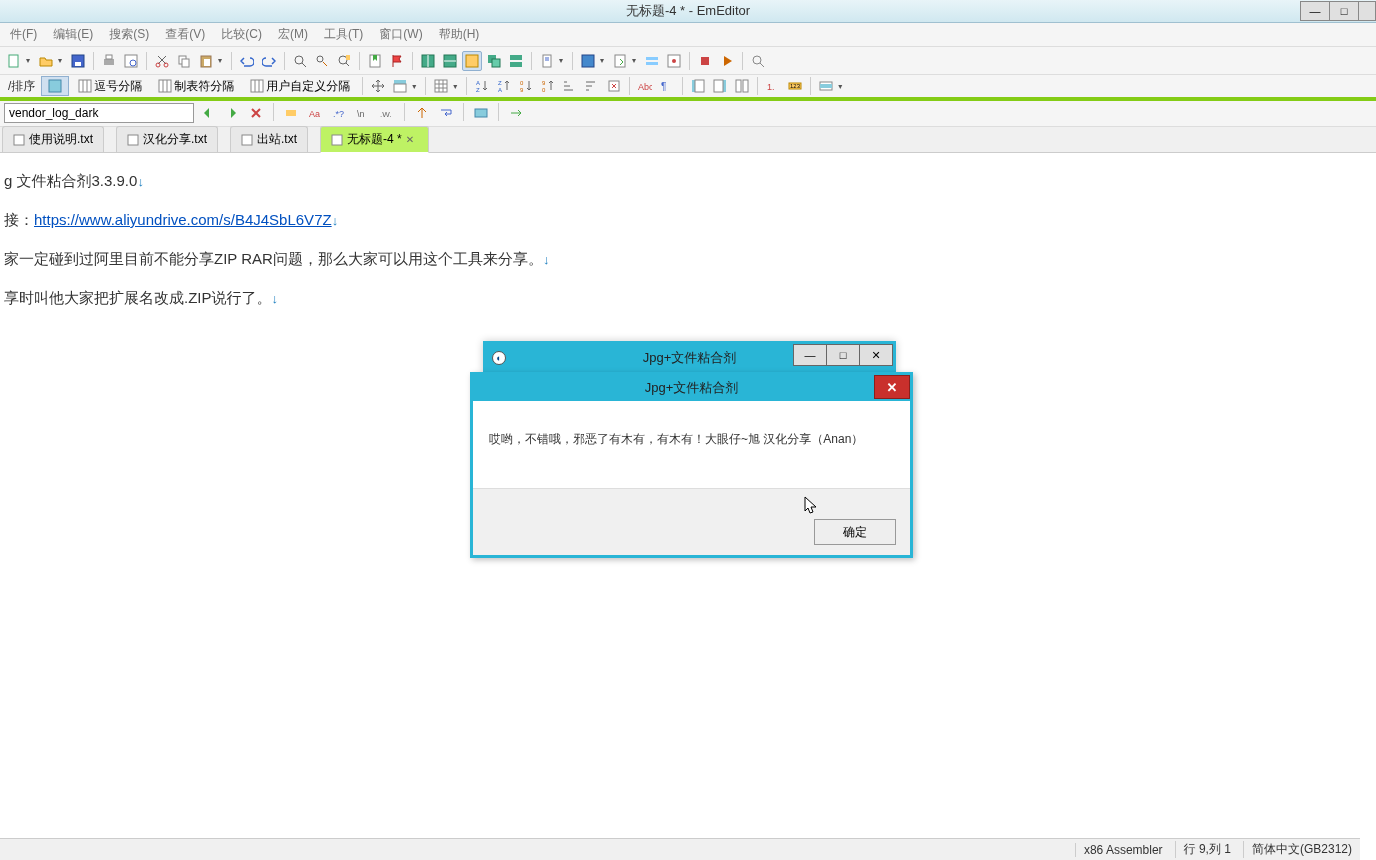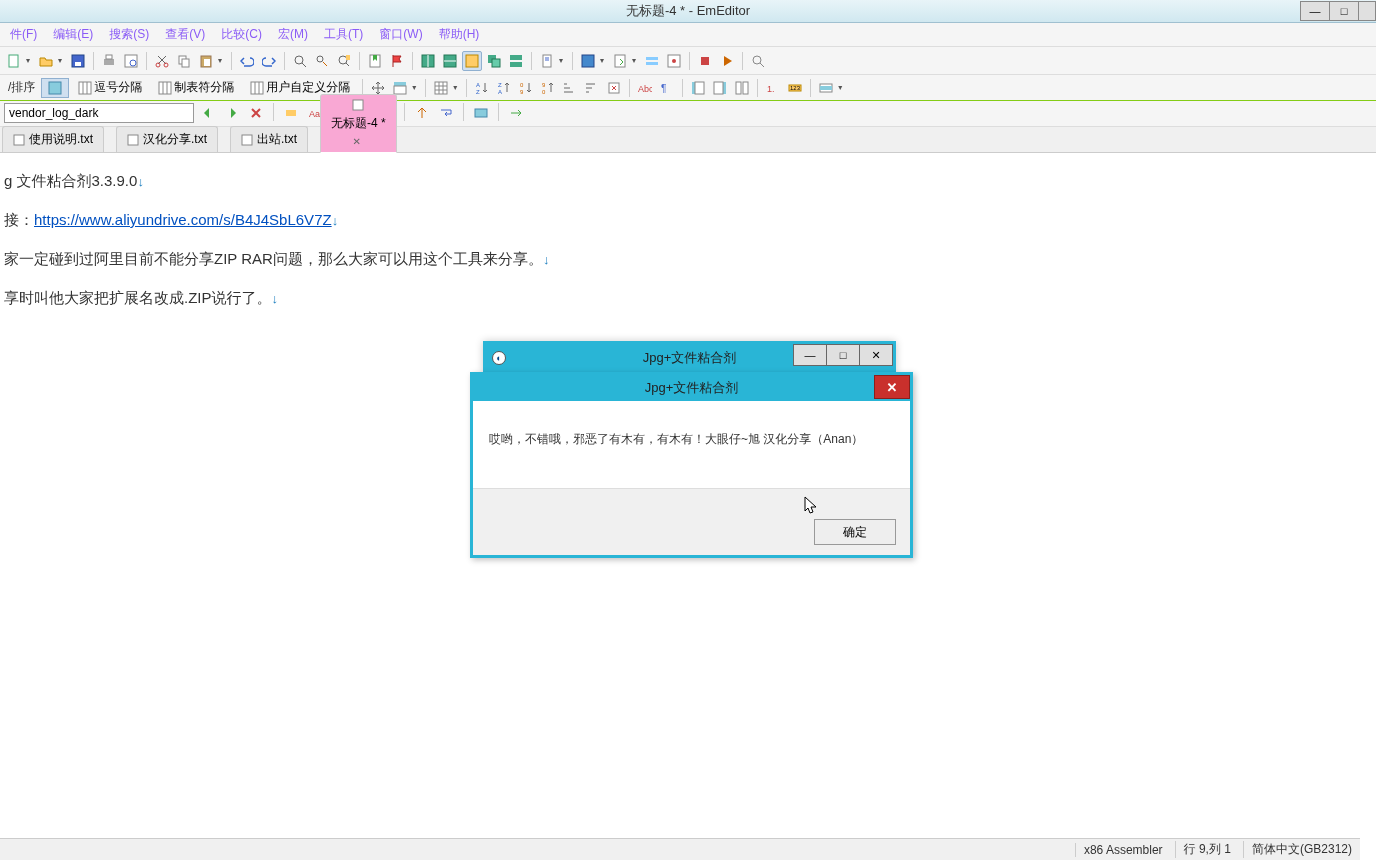--- a/index.html
+++ b/index.html
@@ -4,39 +4,39 @@
 <style>
 * { margin: 0; padding: 0; box-sizing: border-box; font-family: "Microsoft YaHei", "SimSun", sans-serif; }
 body { background: #fff; overflow: hidden; width: 1376px; height: 860px; position: relative; }
 
 .titlebar { height: 23px; background: linear-gradient(#e8f4f8, #d0e8f0); border-bottom: 1px solid #a0c0d0; display: flex; align-items: center; position: relative; }
 .titlebar-title { position: absolute; left: 50%; transform: translateX(-50%); font-size: 13px; color: #333; }
 .titlebar-controls { position: absolute; right: 0; display: flex; }
 .titlebar-btn { width: 30px; height: 20px; border: 1px solid #888; background: #e0e0e0; display: flex; align-items: center; justify-content: center; font-size: 11px; margin-left: -1px; }
 
 .menubar { height: 24px; background: #f5f5f5; border-bottom: 1px solid #ddd; display: flex; align-items: center; padding-left: 2px; }
-.menu-item { padding: 2px 8px; font-size: 12px; color: #8b5cf6; cursor: pointer; }
+.menu-item { padding: 2px 8px; font-size: 12px; color: #737373; cursor: pointer; }
 
 .toolbar { height: 28px; background: #f5f5f5; border-bottom: 1px solid #ddd; display: flex; align-items: center; padding: 2px 4px; gap: 2px; }
 .tool-btn { width: 20px; height: 20px; display: flex; align-items: center; justify-content: center; cursor: pointer; border-radius: 2px; }
 .tool-sep { width: 1px; height: 18px; background: #ccc; margin: 0 3px; }
 .dropdown-arrow { width: 8px; font-size: 8px; color: #555; }
 
-.toolbar2 { height: 26px; background: #f5f5f5; border-bottom: 1px solid #84cc16; display: flex; align-items: center; padding: 2px 4px; gap: 2px; font-size: 12px; }
+.toolbar2 { height: 26px; background: #f5f5f5; border-bottom: 4px solid #84cc16; display: flex; align-items: center; padding: 2px 4px; gap: 2px; font-size: 12px; }
 .tb2-label { padding: 0 4px; color: #333; }
 .tb2-btn { padding: 2px 6px; border: 1px solid transparent; cursor: pointer; display: flex; align-items: center; gap: 2px; }
 .tb2-btn.active { background: #d0e0f0; border-color: #90b0d0; }
 .tb2-icon { width: 14px; height: 14px; }
 
 .toolbar3 { height: 26px; background: #f5f5f5; border-bottom: 1px solid #ddd; display: flex; padding: 2px 4px; gap: 4px; }
 .combo { height: 20px; width: 190px; border: 1px solid #999; background: #fff; font-size: 12px; padding: 0 4px; }
 
 .tabbar { height: 26px; background: #f0f0f0; border-bottom: 1px solid #ccc; display: flex; align-items: flex-end; padding-left: 2px; }
 .tab { padding: 4px 10px; font-size: 12px; border: 1px solid #ccc; border-bottom: none; background: #e8e8e8; margin-right: 12px; display: flex; align-items: center; gap: 4px; cursor: pointer; border-radius: 3px 3px 0 0; }
-.tab.active { background: #f9a8d4; border-bottom: 1px solid #fff; margin-bottom: -1px; flex-direction: column; }
+.tab.active { background: #bef264; border-bottom: 1px solid #fff; margin-bottom: -1px; }
 .tab-icon { width: 12px; height: 12px; }
 .tab-close { width: 12px; height: 12px; font-size: 10px; color: #666; }
 
 .editor { padding: 8px 4px; font-family: "SimSun", "Courier New", monospace; font-size: 15px; line-height: 2.6; color: #333; background: #fff; height: 680px; }
 .editor .link { color: #0050c0; text-decoration: underline; }
 .eol { color: #2080c0; font-size: 13px; }
 
 .statusbar { position: absolute; bottom: 0; left: 0; right: 16px; height: 22px; background: #f0f0f0; border-top: 1px solid #ccc; display: flex; align-items: center; justify-content: flex-end; font-size: 12px; padding: 0 8px; gap: 12px; color: #333; }
 .status-cell { border-left: 1px solid #ccc; padding-left: 8px; }
 

